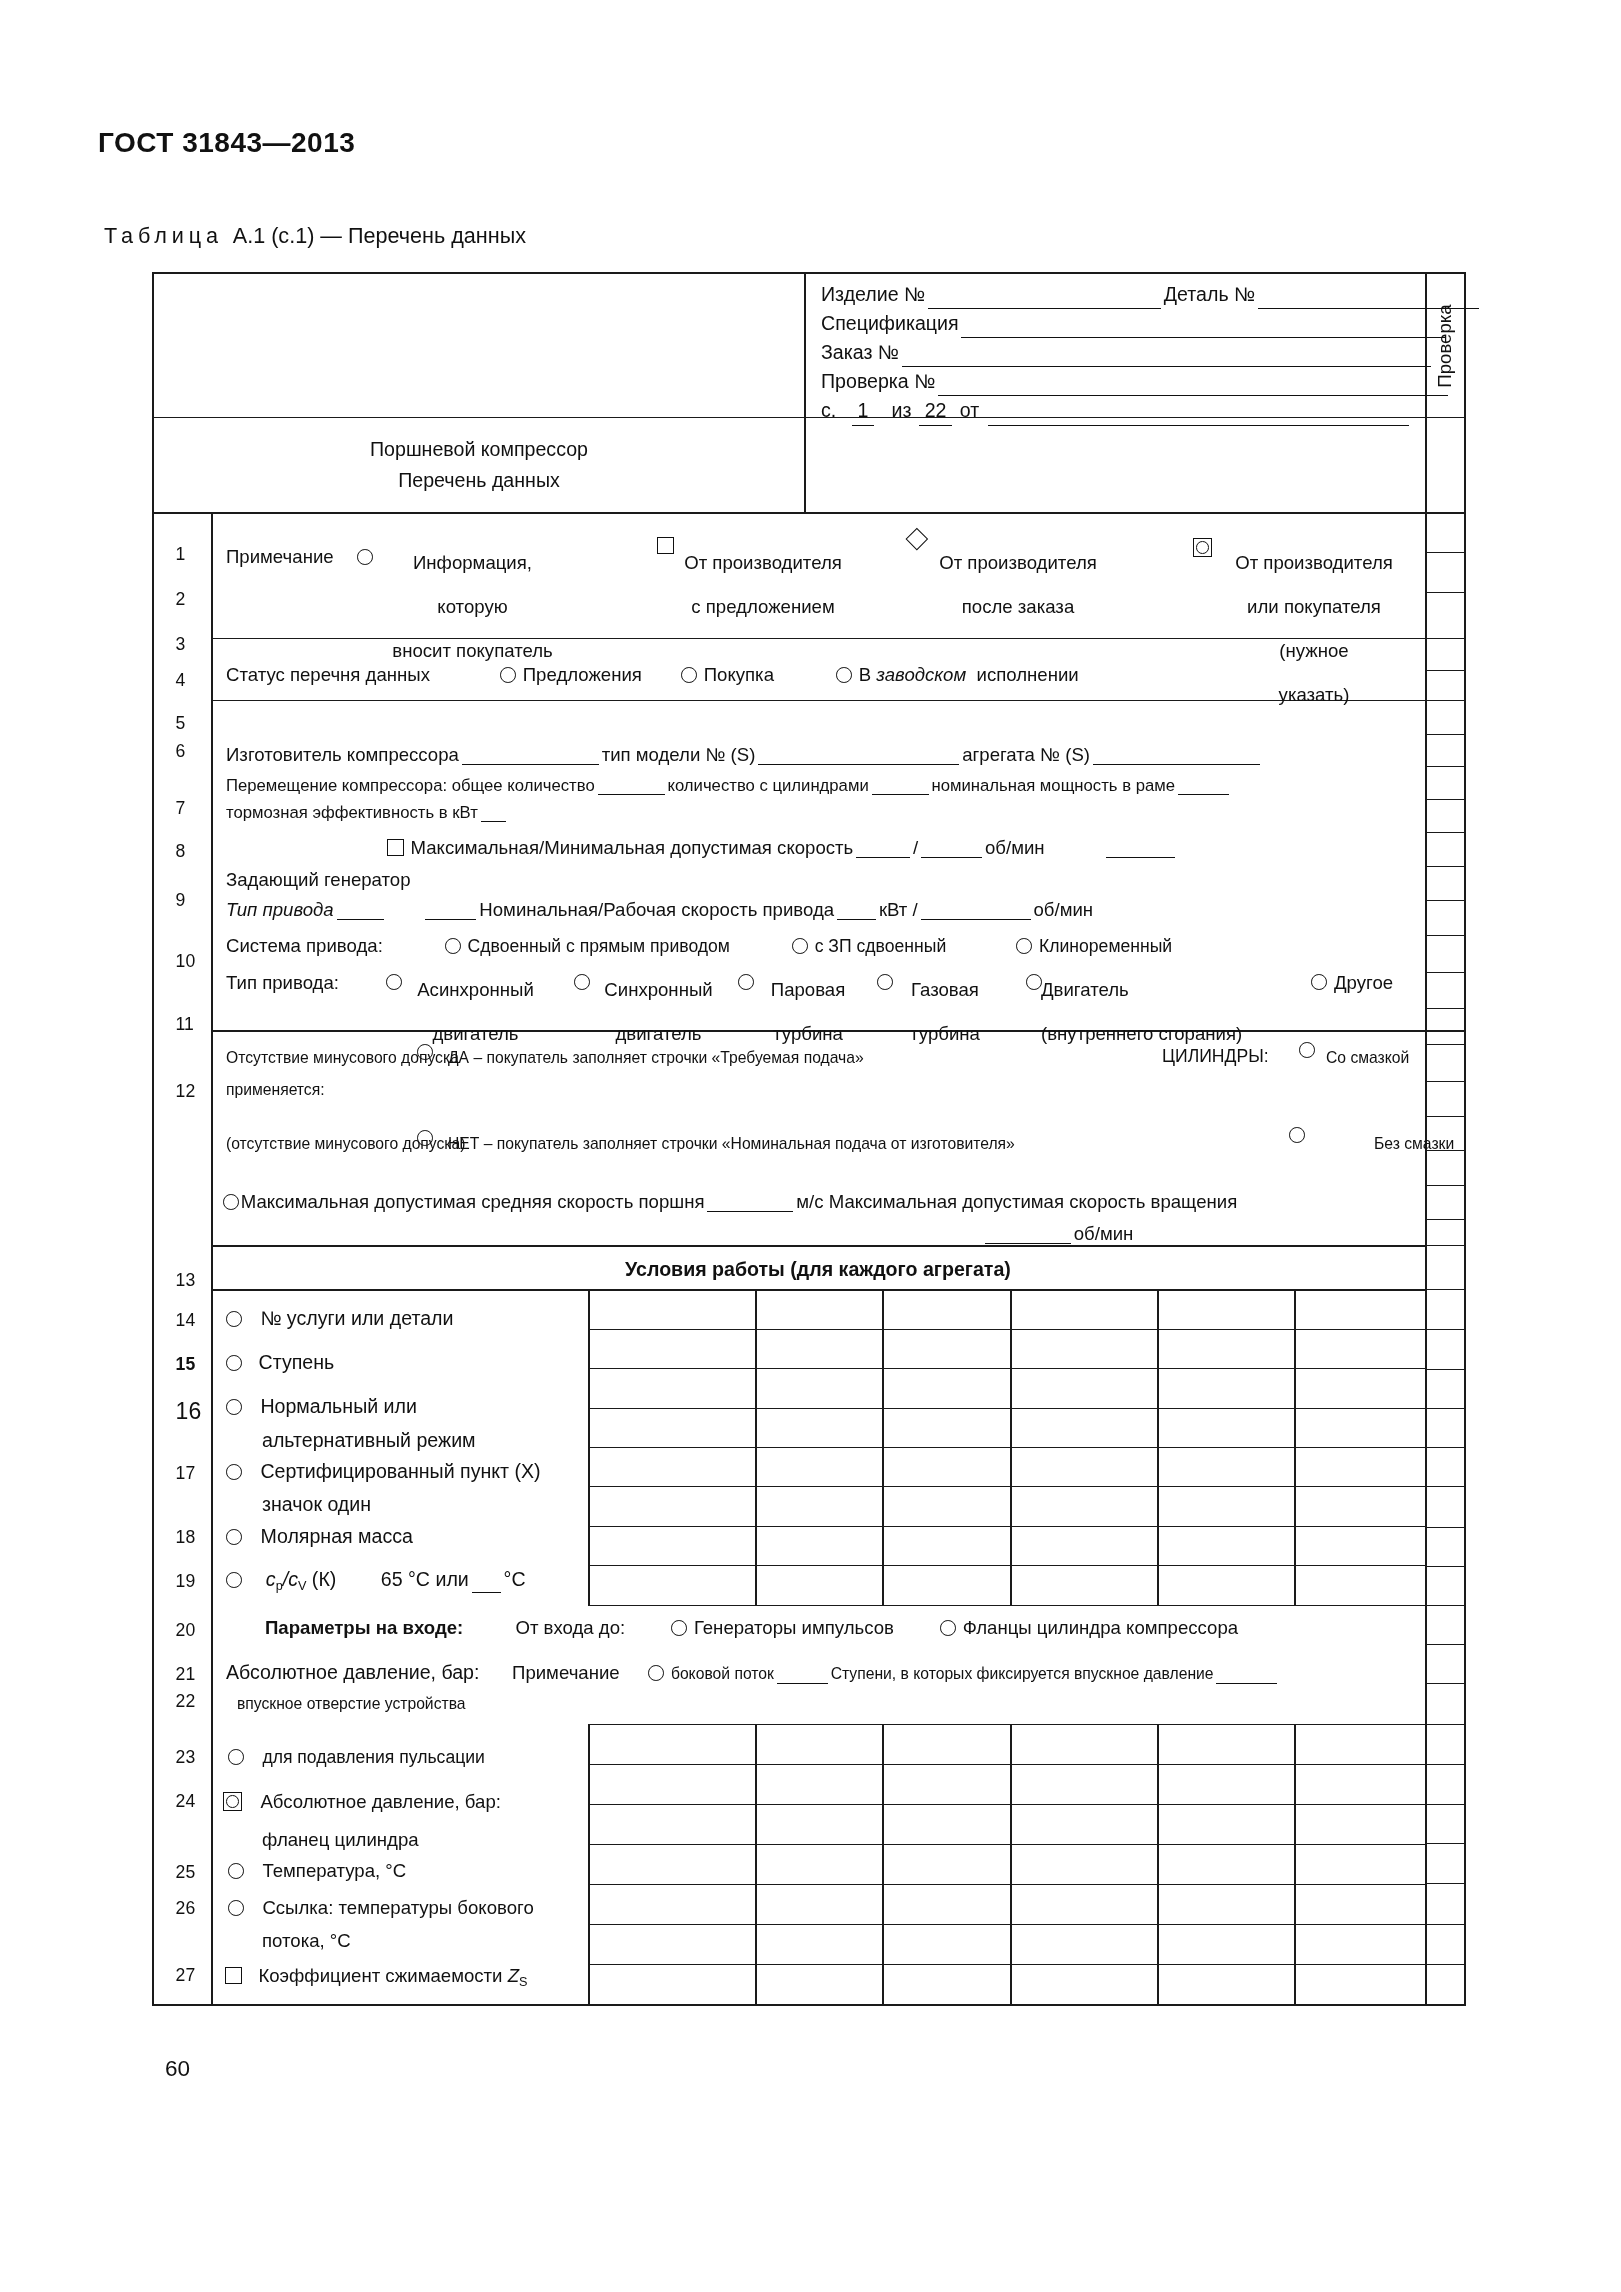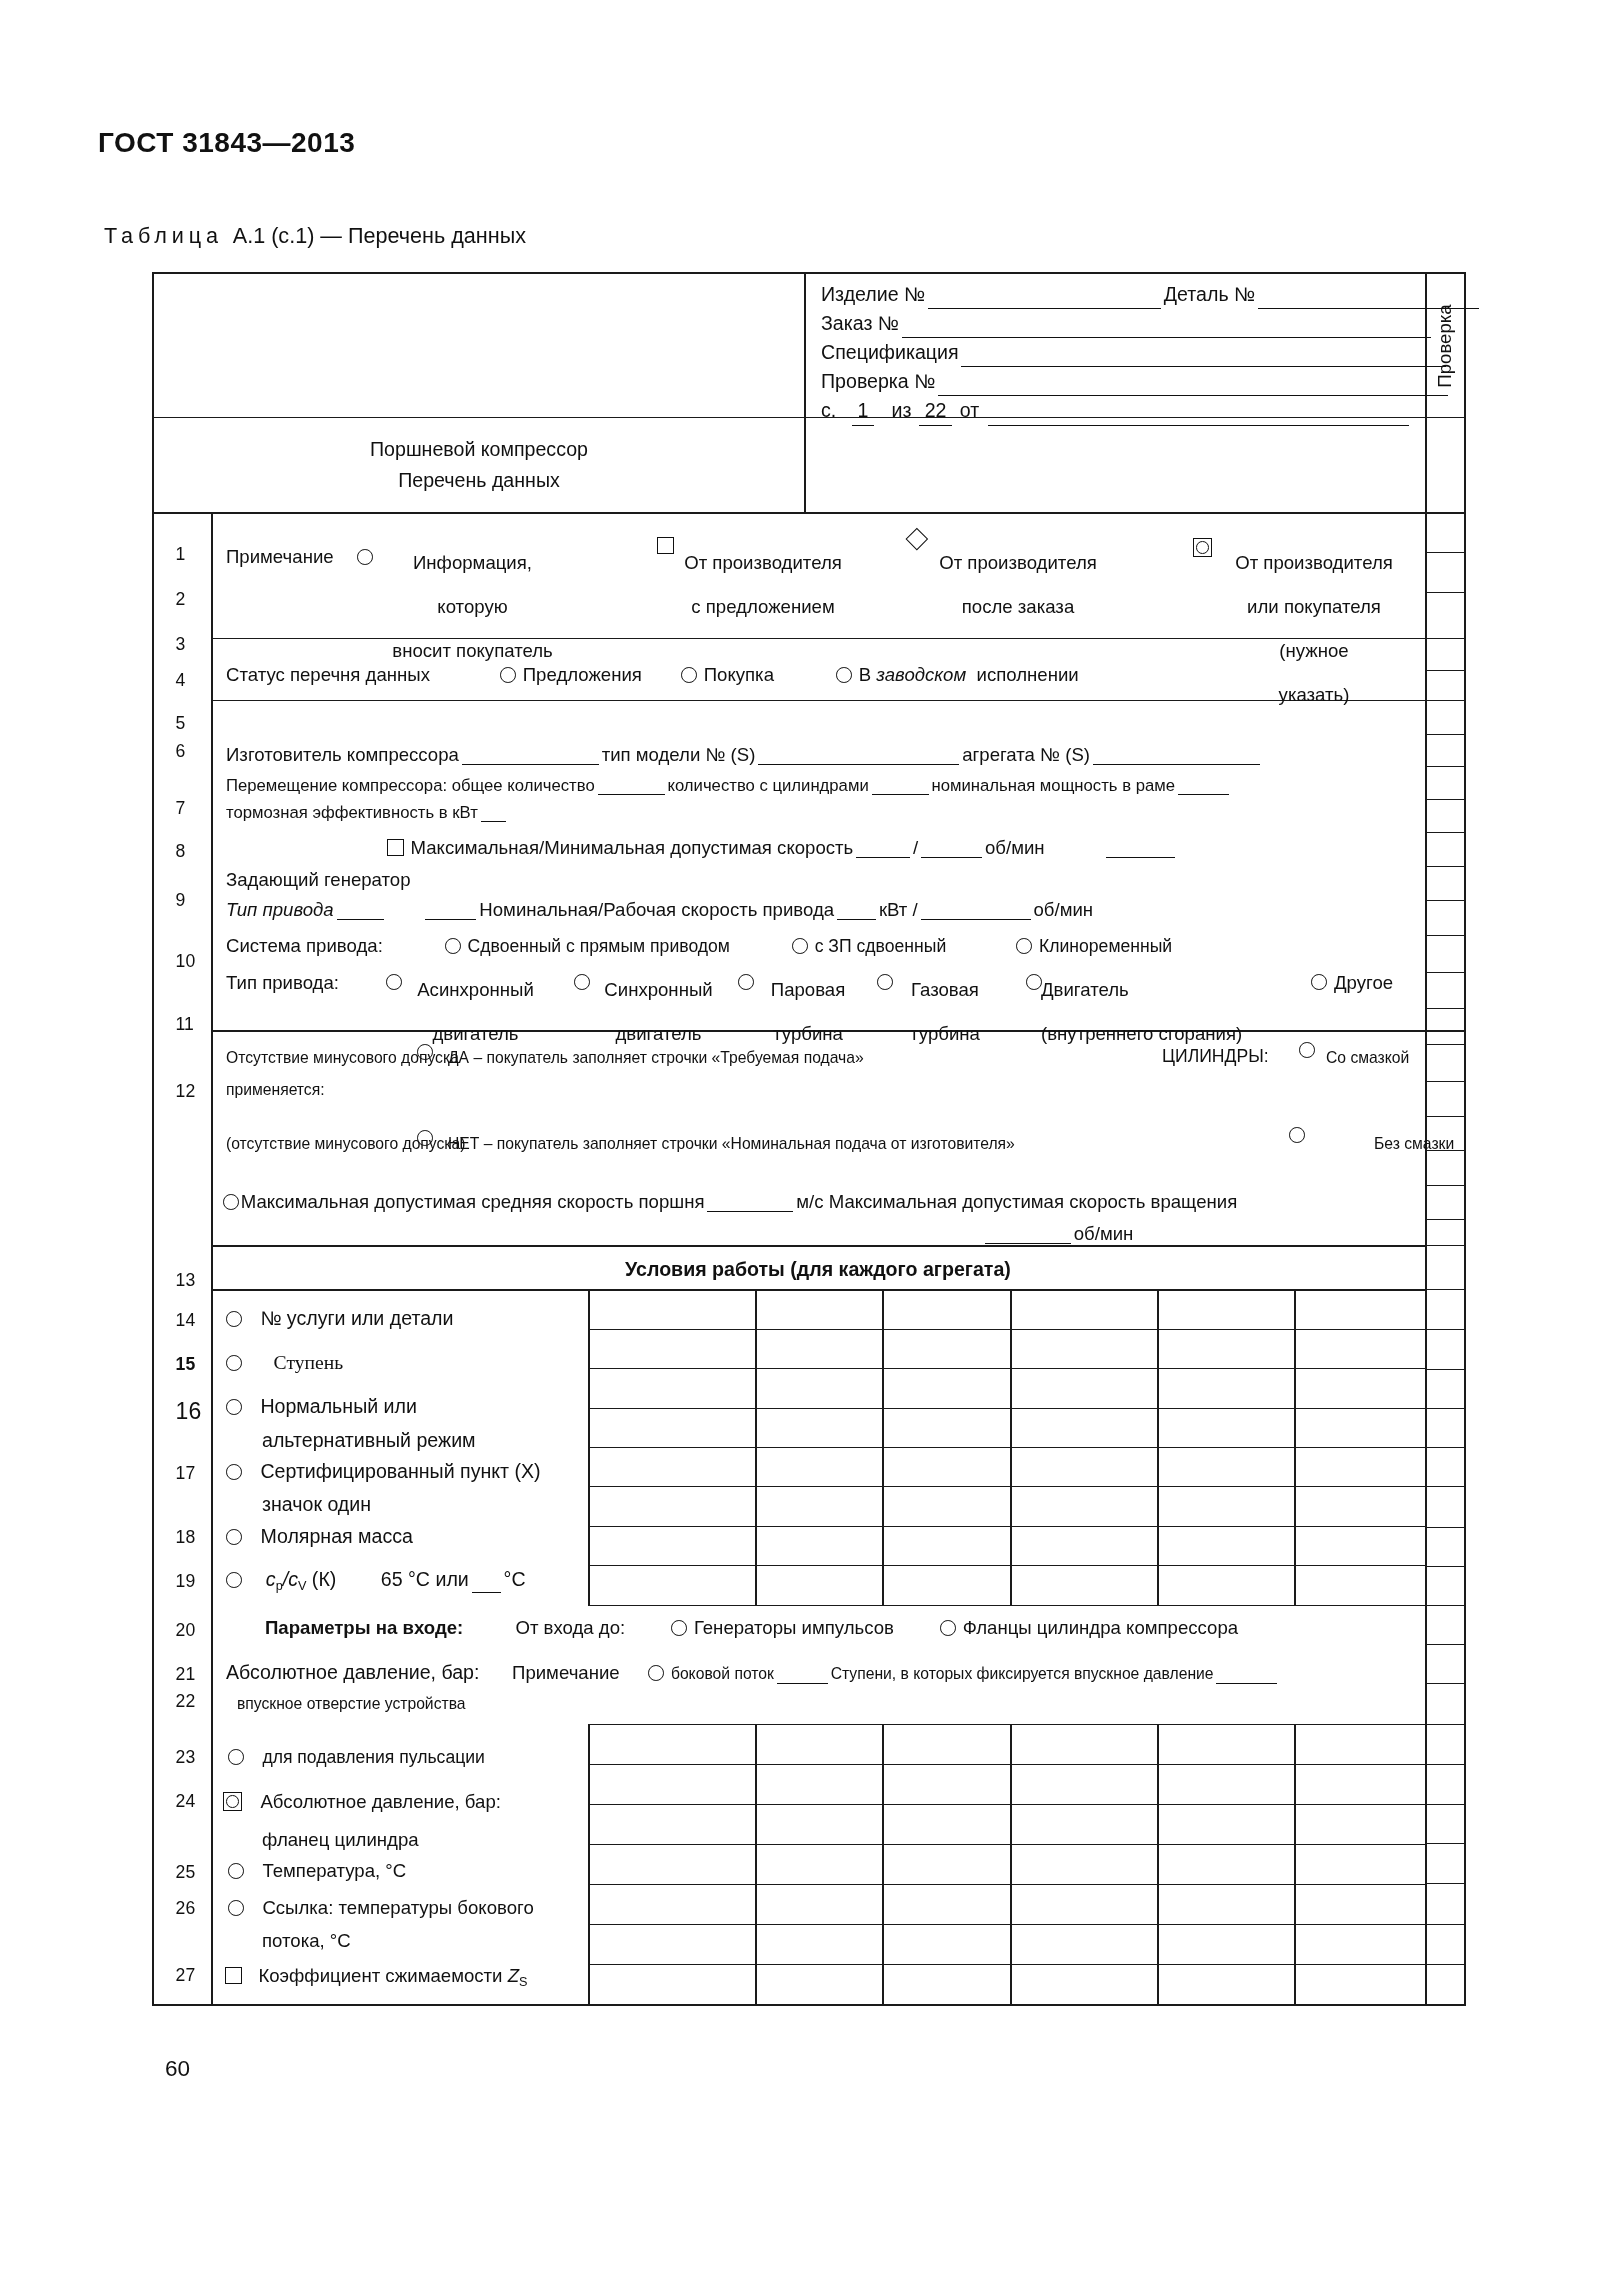--- a/index.html
+++ b/index.html
@@ -51,22 +51,22 @@
     <div class="hline thin" style="left:57px;top:426px;width:1254px;"></div>
     <div class="hline" style="left:57px;top:756px;width:1254px;"></div>
     <div class="hline" style="left:57px;top:971px;width:1214px;"></div>
     <div class="hline" style="left:57px;top:1015px;width:1214px;"></div>
     <div class="vline" style="left:650px;top:0;height:238px;"></div>
     <div class="vline" style="left:57px;top:238px;height:1492px;"></div>
     <div class="vline" style="left:1271px;top:0;height:1730px;"></div>
 
     <div class="hfields">
       <div class="row"><span>Изделие №</span><span class="u" style="width:233px;"></span><span>Деталь №</span><span class="u" style="width:221px;"></span></div>
+      <div class="row"><span>Спецификация</span><span class="u" style="width:485px;"></span></div>
       <div class="row"><span>Заказ №</span><span class="u" style="width:529px;"></span></div>
-      <div class="row"><span>Спецификация</span><span class="u" style="width:485px;"></span></div>
       <div class="row"><span>Проверка №</span><span class="u" style="width:510px;"></span></div>
       <div class="row"><span>с.</span>
         <span class="uv" style="margin-left:9.8px;">1</span>
         <span style="margin-left:9.8px;">из</span>
         <span class="uv">22</span>
         <span>от</span>
         <span class="u" style="width:421px;"></span></div>
     </div>
 
     <div class="side-label">
@@ -209,21 +209,21 @@
     <div class="t" style="left:69px;top:917px;">
       <span class="sym-o" style="margin-right:2px;"></span><span>Максимальная  допустимая средняя скорость поршня</span><span class="u" style="width:86px;"></span><span>м/с Максимальная допустимая скорость вращения</span>
     </div>
     <div class="t" style="left:828px;top:949px;">
       <span class="u" style="width:86px;"></span><span>об/мин</span>
     </div>
 
     <div class="t b f20 ctr" style="left:57px;top:984px;width:1214px;">Условия работы (для каждого агрегата)</div>
 
     <div class="t f20" style="left:72px;top:1033px;"><span class="sym-o"></span><span style="margin-left:11.8px;">№ услуги или детали</span></div>
-    <div class="t f20" style="left:72px;top:1077px;"><span class="sym-o"></span><span style="margin-left:25px;font-family:Liberation Serif, serif;">Ступень</span></div>
+    <div class="t f20" style="left:72px;top:1077px;"><span class="sym-o"></span><span style="margin-left:10px;">Ступень</span></div>
     <div class="t f20" style="left:72px;top:1121px;"><span class="sym-o"></span><span style="margin-left:11.8px;">Нормальный или</span></div>
     <div class="t f20" style="left:108px;top:1155px;">альтернативный режим</div>
     <div class="t f20" style="left:72px;top:1186px;"><span class="sym-o"></span><span style="margin-left:11.8px;">Сертифицированный пункт (X)</span></div>
     <div class="t f20" style="left:108px;top:1219px;">значок один</div>
     <div class="t f20" style="left:72px;top:1251px;"><span class="sym-o"></span><span style="margin-left:11.8px;">Молярная масса</span></div>
     <div class="t f20" style="left:72px;top:1294px;">
       <span class="sym-o"></span>
       <span style="margin-left:11.8px;"><span class="i">c</span><span class="sub">p</span><span class="i">/c</span><span class="sub">V</span> <span>(К)</span></span>
       <span style="margin-left:39px;">65 °С или</span><span class="u" style="width:29px;"></span><span>°С</span>
     </div>

